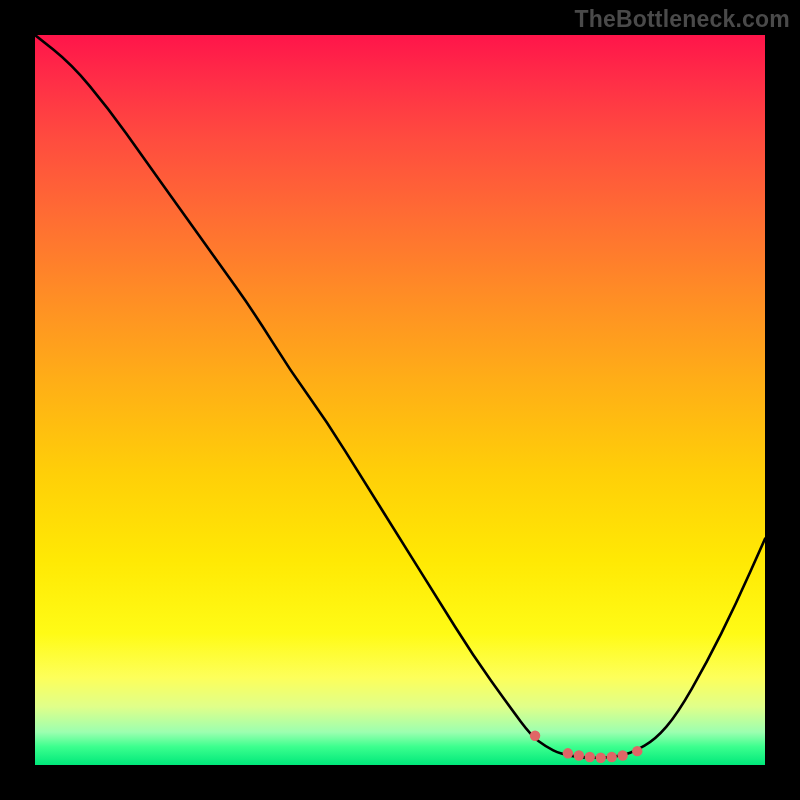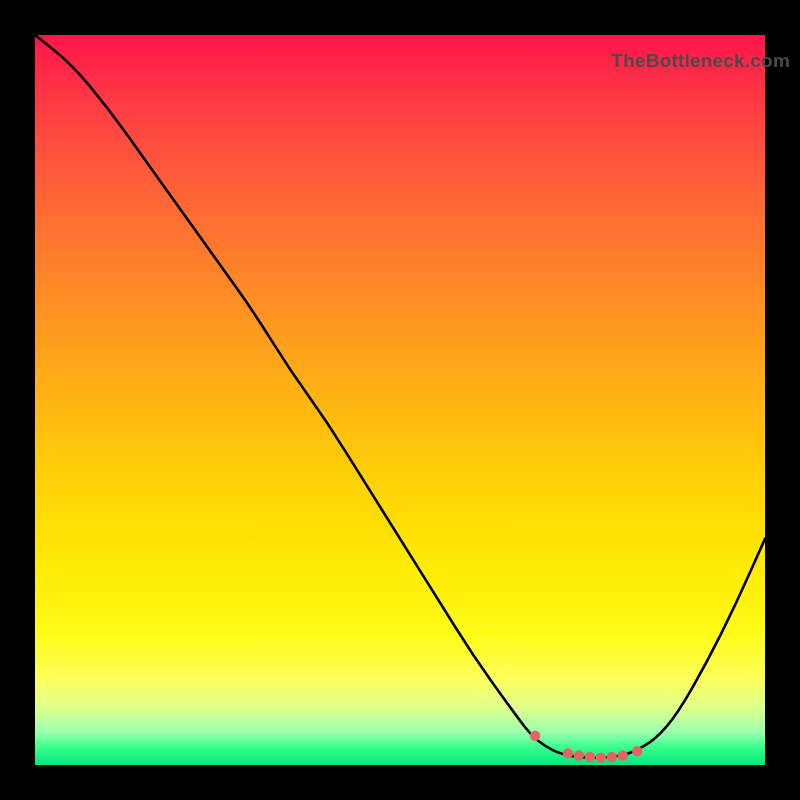--- a/index.html
+++ b/index.html
@@ -15,26 +15,25 @@
     position: relative;
     width: 800px;
     height: 800px;
     background: #000;
   }
   .watermark {
     position: absolute;
     top: 6px;
     right: 10px;
     color: #4a4a4a;
-    font-size: 19px;
+    font-size: 23px;
     font-weight: 600;
     letter-spacing: 0.2px;
     z-index: 5;
     user-select: none;
-    margin-top: 44px;
   }
   .plot-area {
     position: absolute;
     left: 35px;
     top: 35px;
     width: 730px;
     height: 730px;
     overflow: hidden;
   }
   .gradient {

